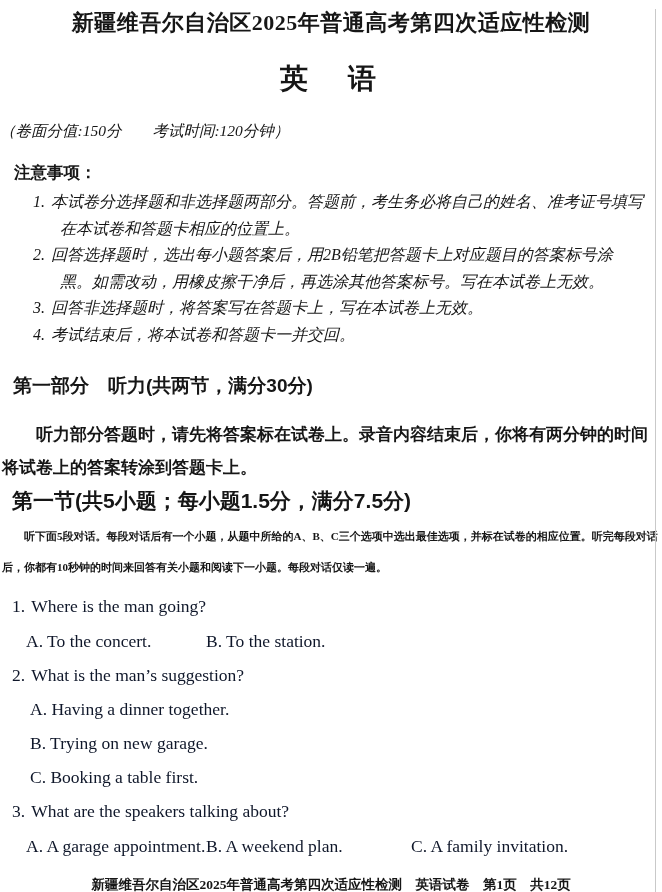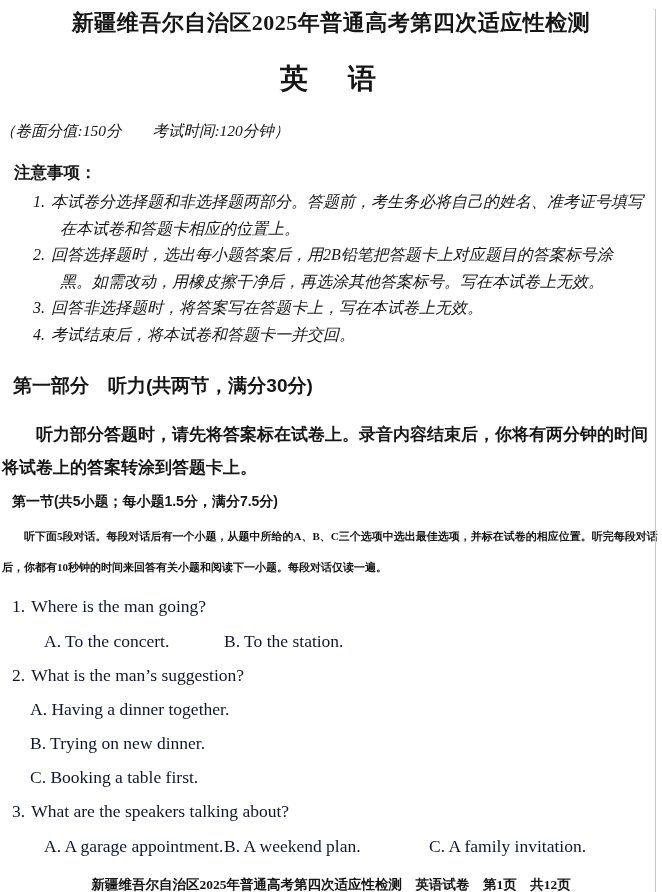--- a/index.html
+++ b/index.html
@@ -70,34 +70,34 @@
     margin: 20px 6px 0 2px;
     font-size: 17px;
     font-weight: 600;
     line-height: 33px;
     text-indent: 2em;
   }
   .section-heading {
     margin: 6px 8px 0 12px;
     font-family: "Liberation Sans", sans-serif;
     font-weight: bold;
-    font-size: 14px;
+    font-size: 21px;
     line-height: 22px;
   }
   .instructions {
     margin: 9px 4px 0 2px;
     font-size: 11px;
     font-weight: 600;
     line-height: 31px;
     text-indent: 2em;
   }
   .question { font-family: "Liberation Serif", serif; font-size: 17.5px; color: #0f172a; }
   .q-line { margin: 12px 10px 0 12px; line-height: 22px; }
   .q-line .q-num { padding-right: 6px; }
-  .opt-row { display: flex; margin: 13px 10px 0 0; padding-left: 44px; line-height: 22px; }
+  .opt-row { display: flex; margin: 13px 10px 0 0; padding-left: 26px; line-height: 22px; }
   .opt-col-a { width: 180px; }
   .opt-col-b { width: 205px; }
   .opt-col-c { flex: 1; }
   .opt-stacked { margin: 12px 10px 0 30px; line-height: 22px; }
   .footer {
     position: absolute;
     left: 0; right: 0; bottom: 7px;
     text-align: center;
     font-weight: 600;
     font-size: 13.5px;
@@ -132,21 +132,21 @@
     <div class="q-line"><span class="q-num">1.</span><span>Where is the man going?</span></div>
     <div class="opt-row">
       <span class="opt-col-a">A. To the concert.</span>
       <span class="opt-col-b">B. To the station.</span>
     </div>
   </div>
 
   <div class="question">
     <div class="q-line"><span class="q-num">2.</span><span>What is the man’s suggestion?</span></div>
     <div class="opt-stacked">A. Having a dinner together.</div>
-    <div class="opt-stacked">B. Trying on new dinner.</div>
+    <div class="opt-stacked">B. Trying on new garage.</div>
     <div class="opt-stacked">C. Booking a table first.</div>
   </div>
 
   <div class="question">
     <div class="q-line"><span class="q-num">3.</span><span>What are the speakers talking about?</span></div>
     <div class="opt-row">
       <span class="opt-col-a">A. A garage appointment.</span>
       <span class="opt-col-b">B. A weekend plan.</span>
       <span class="opt-col-c">C. A family invitation.</span>
     </div>

